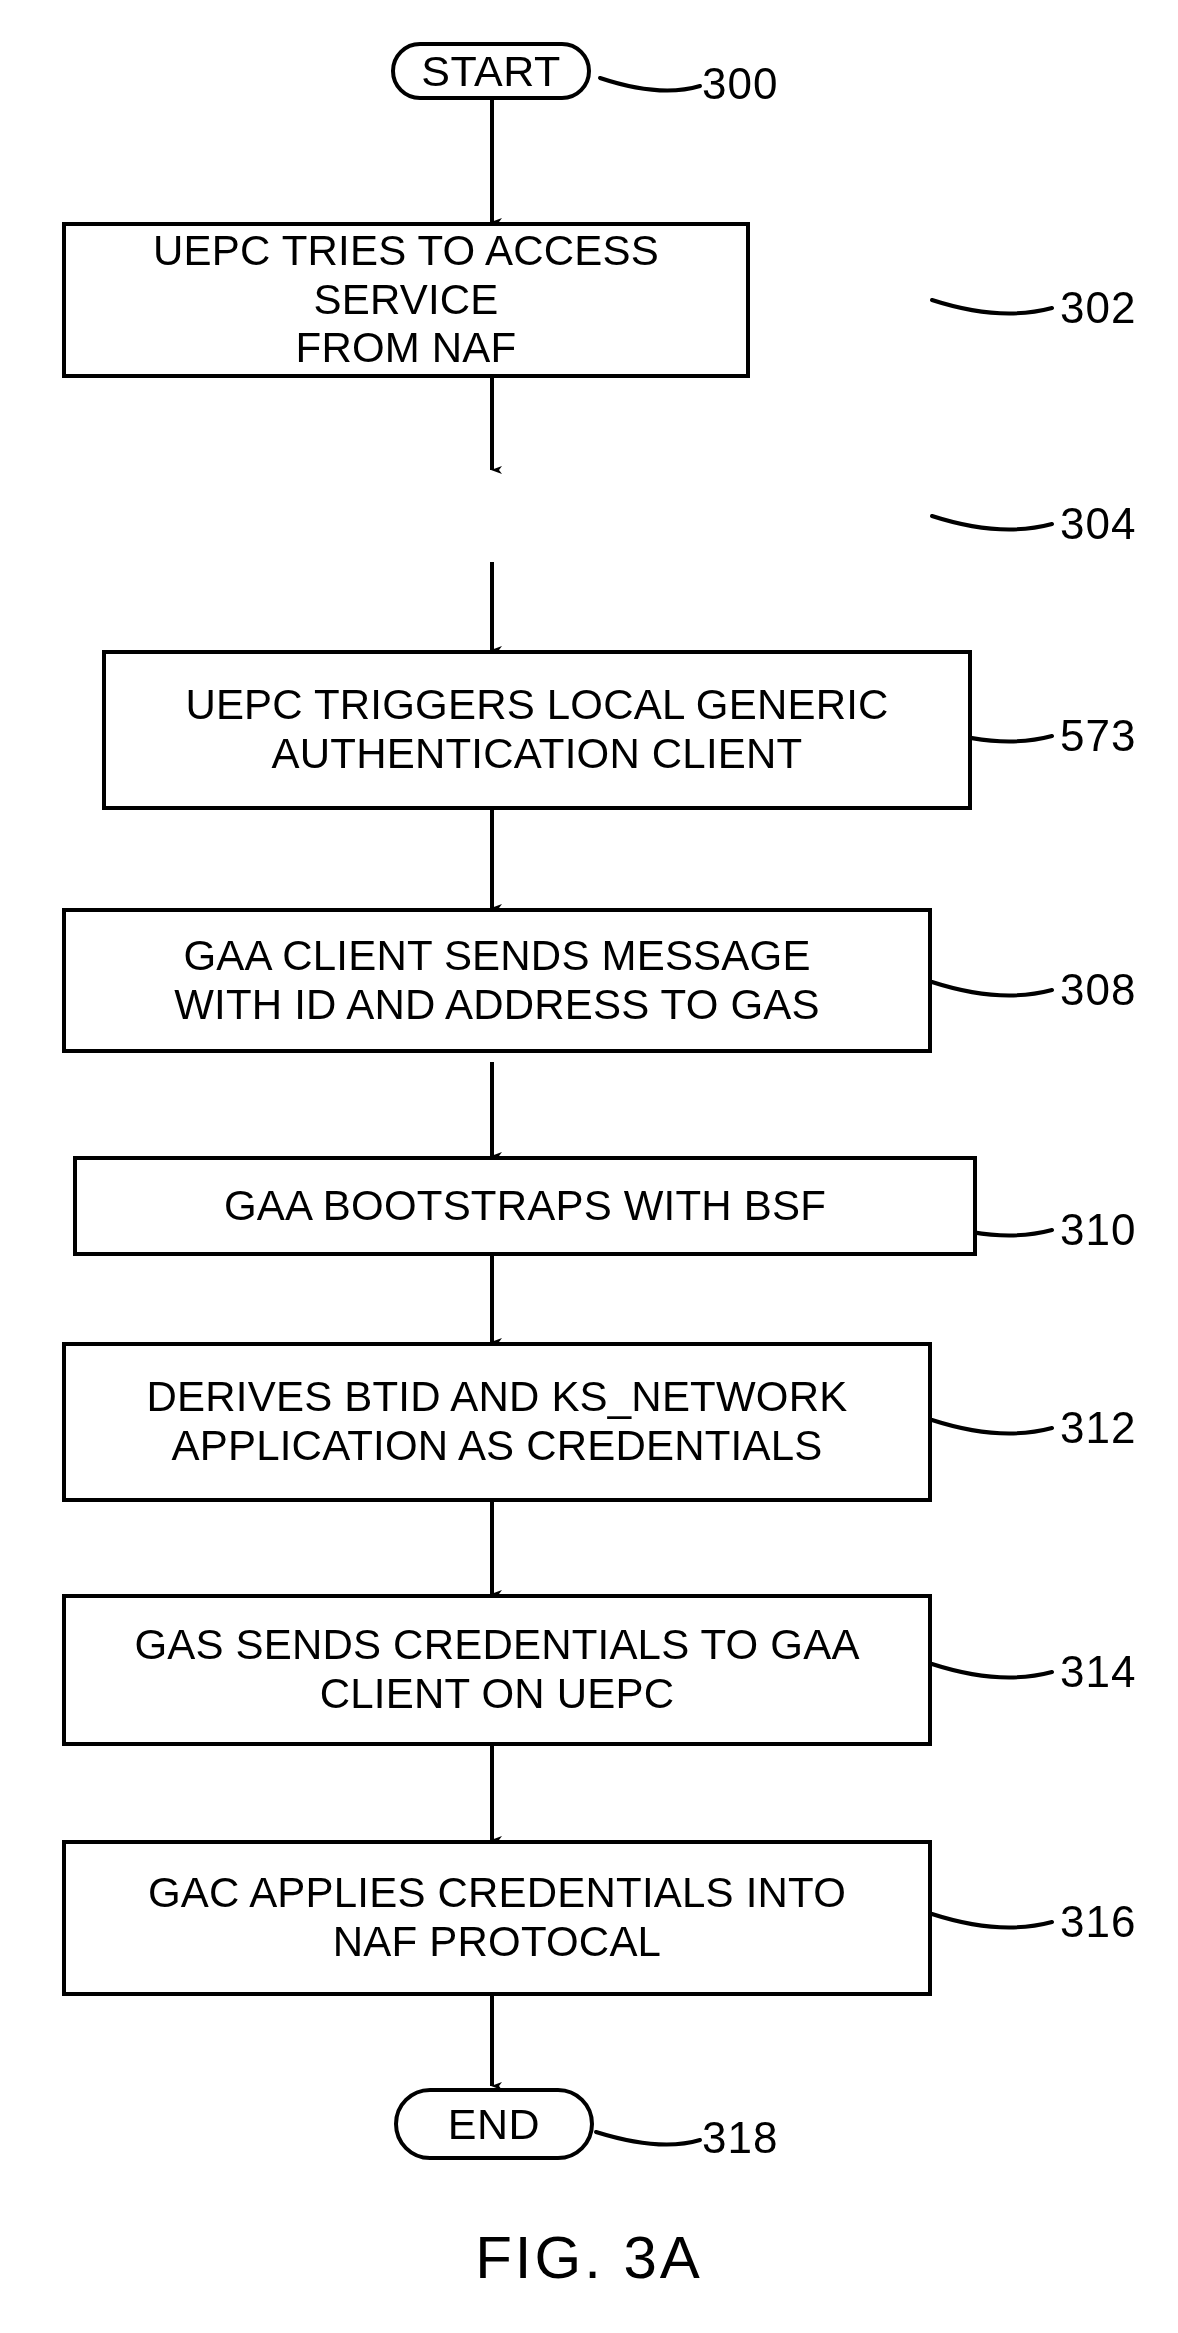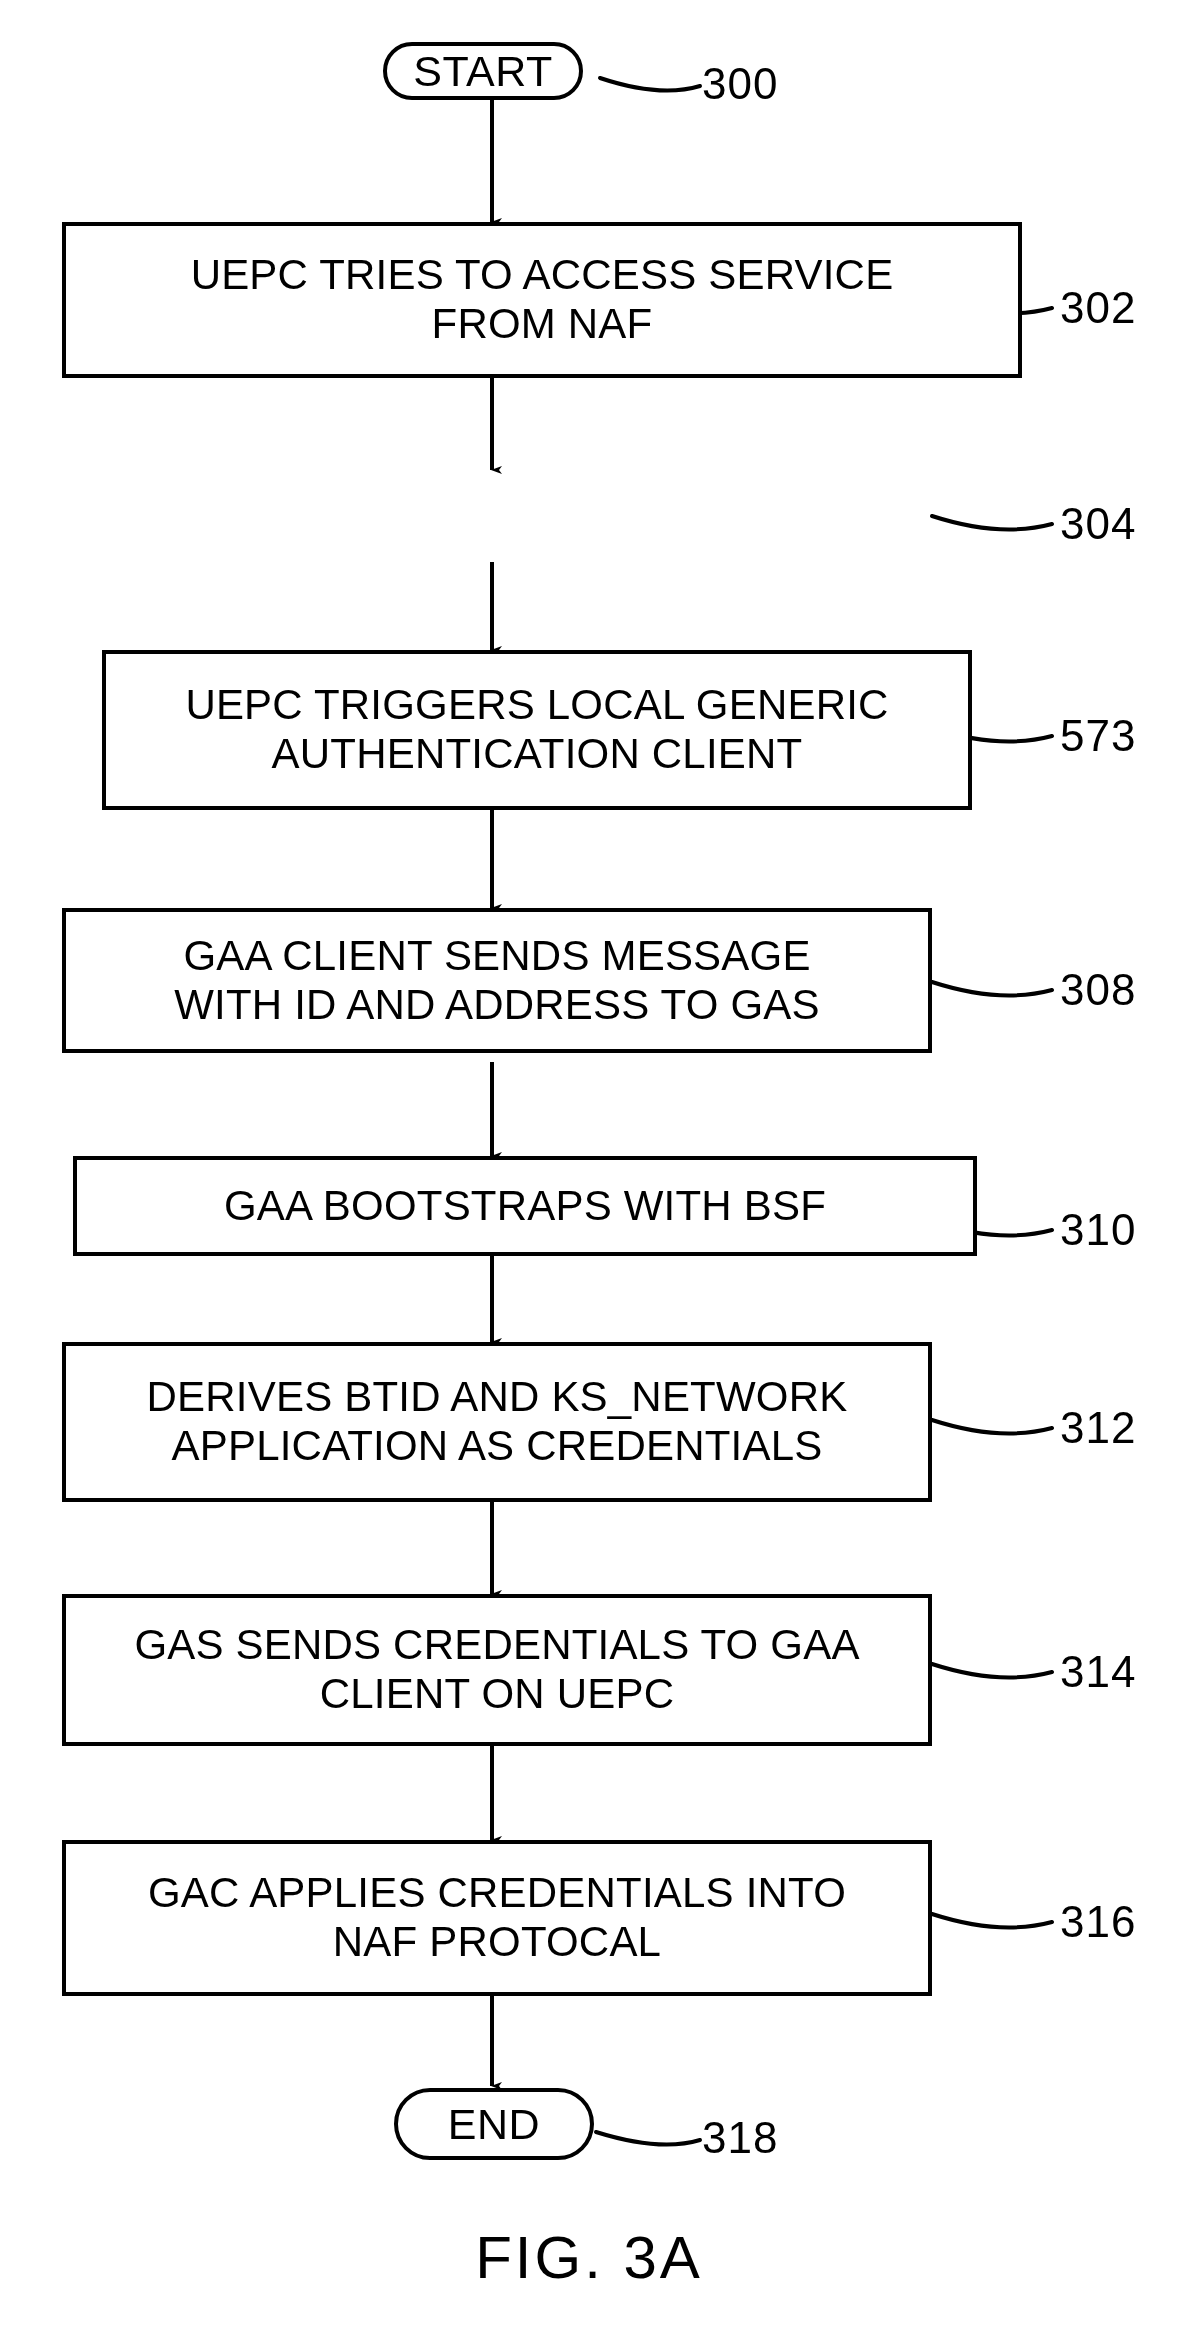--- a/index.html
+++ b/index.html
@@ -116,26 +116,26 @@
       <path d="M932,728 Q1000,750 1052,736"></path>
       <path d="M932,982 Q1000,1004 1052,990"></path>
       <path d="M932,1222 Q1000,1244 1052,1230"></path>
       <path d="M932,1420 Q1000,1442 1052,1428"></path>
       <path d="M932,1664 Q1000,1686 1052,1672"></path>
       <path d="M932,1914 Q1000,1936 1052,1922"></path>
       <path d="M596,2132 Q660,2152 700,2140"></path>
     </g>
   </svg>
 
-  <div class="terminator" style="left:383px; top:42px; width:200px; height:58px;">
+  <div class="terminator" style="left:391px; top:42px; width:200px; height:58px;">
     <span>START</span>
   </div>
   <div class="ref" style="left:702px; top:62px;">300</div>
 
-  <div class="process" style="left:62px; top:222px; width:960px; height:156px;align-items:center;">
+  <div class="process" style="left:62px; top:222px; width:688px; height:156px;align-items:center;">
     <span class="ptext">UEPC TRIES TO ACCESS SERVICE
 FROM NAF</span>
   </div>
   <div class="ref" style="left:1060px; top:286px;">302</div>
 
   <div class="ref" style="left:1060px; top:502px;">304</div>
 
   <div class="process" style="left:62px; top:650px; width:870px; height:160px;margin-left:40px;">
     <span class="ptext">UEPC TRIGGERS LOCAL GENERIC
 AUTHENTICATION CLIENT</span>

